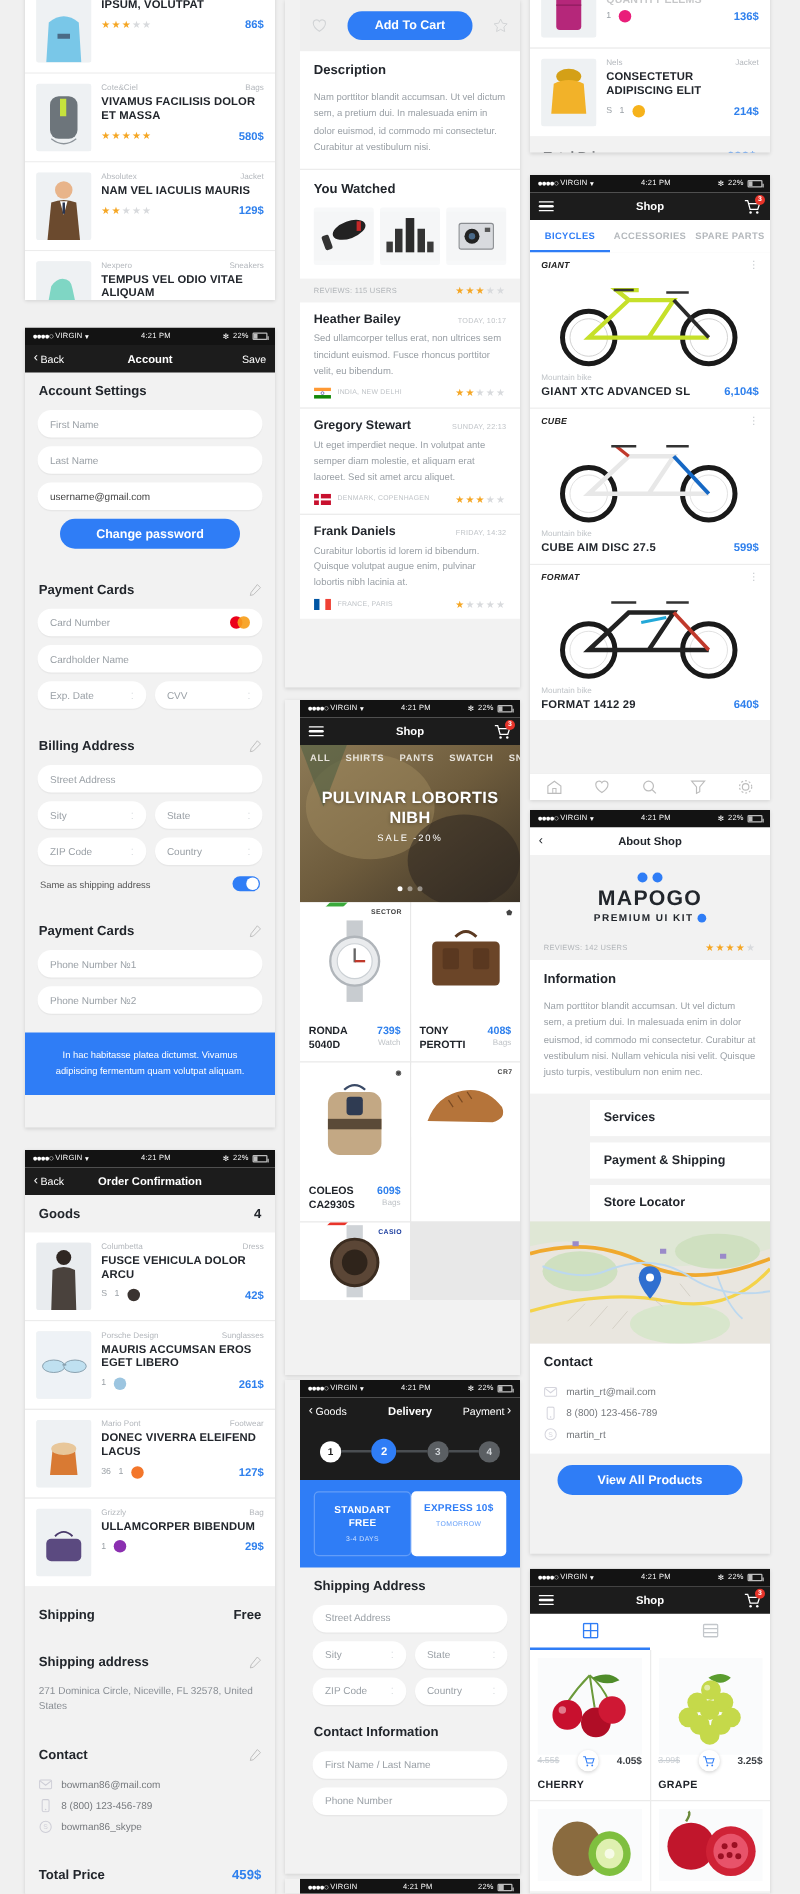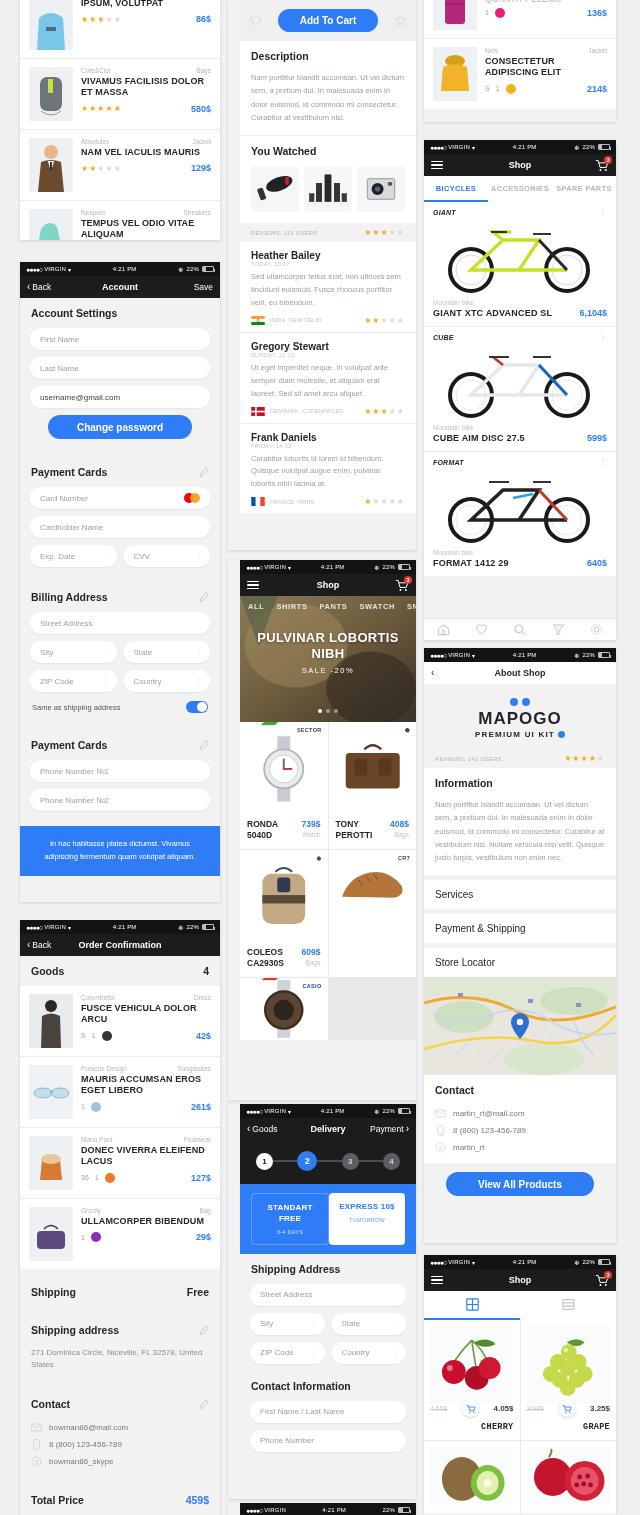--- a/index.html
+++ b/index.html
@@ -122,21 +122,21 @@
   .atc{background:#2f7df6;color:#fff;border-radius:13px;padding:6px 22px;font-size:10px;font-weight:bold;}
   .ico-out{width:13px;height:13px;opacity:.35;}
   .body-txt{font-size:7.6px;color:#9aa0a6;line-height:1.75;padding:0 11px 11px;}
   .watched{display:flex;gap:5px;padding:0 11px 11px;}
   .watched div{flex:1;height:46px;background:#f7f8f9;border-radius:2px;overflow:hidden;}
   .watched svg{width:100%;height:100%;}
   .revbar{display:flex;align-items:center;justify-content:space-between;padding:5px 11px;background:#f2f2f2;}
   .revbar .lbl{font-size:6px;font-weight:bold;color:#3b3f44;letter-spacing:.2px;}
   .revbar .lbl span{font-weight:normal;color:#b0b4b8;}
   .review{padding:8px 11px 7px;background:#fff;}
-  .rhead{display:flex;align-items:baseline;justify-content:space-between;flex-direction:column;}
+  .rhead{display:flex;align-items:baseline;justify-content:space-between;}
   .rname{font-size:10px;font-weight:bold;color:#22262c;}
   .rdate{font-size:5.8px;color:#c0c4c8;letter-spacing:.2px;}
   .rtxt{font-size:7.6px;color:#9aa0a6;line-height:1.7;margin:4px 0 6px;}
   .rfoot{display:flex;align-items:center;justify-content:space-between;}
   .rloc{display:flex;align-items:center;gap:5px;font-size:5.5px;color:#bfc3c7;letter-spacing:.2px;}
   .flag{width:14px;height:9px;display:block;}
 
   
   .tabs-over{
     position:absolute;top:0;left:0;right:0;display:flex;gap:12px;
@@ -207,39 +207,39 @@
   }
   .toolbar svg{width:13px;height:13px;opacity:.32;}
 
   
   .logo-wrap{text-align:center;padding:14px 0 10px;background:#f2f2f2;}
   .logo-dots{display:flex;justify-content:center;gap:4px;margin-bottom:3px;}
   .logo-dots i{width:8px;height:8px;border-radius:50%;background:#2f7df6;}
   .logo-name{font-size:17px;font-weight:bold;color:#22262c;letter-spacing:1px;}
   .logo-sub{font-size:8px;font-weight:bold;color:#22262c;letter-spacing:1.2px;margin-top:1px;}
   .logo-sub i{display:inline-block;width:7px;height:7px;border-radius:50%;background:#2f7df6;vertical-align:-1px;margin-left:3px;}
-  .plain-h{padding:9px 11px;font-size:10px;font-weight:normal;color:#22262c;background:#fff;}
+  .plain-h{padding:9px 11px;font-size:10px;font-weight:bold;color:#22262c;background:#fff;margin-left:48px;}
   .mapbox{height:98px;position:relative;overflow:hidden;}
   .mapbox svg{width:100%;height:100%;display:block;}
 
   
   .vtabs{display:flex;background:#fff;}
   .vtab{flex:1;display:flex;align-items:center;justify-content:center;padding:7px 0;border-bottom:2px solid transparent;}
   .vtab.on{border-bottom-color:#2f7df6;}
   .vtab svg{width:13px;height:13px;}
   .fgrid{display:flex;flex-wrap:wrap;gap:1px;background:#ebebeb;}
   .fcell{width:calc(50% - .5px);background:#fff;padding:6px 6px 8px;}
   .fimg{height:78px;}
   .fimg svg{width:100%;height:100%;}
   .fprices{display:flex;align-items:center;justify-content:space-between;margin-top:-4px;}
   .oldp{font-size:7px;color:#c9ced3;text-decoration:line-through;}
   .newp{font-size:8px;font-weight:bold;color:#3d4146;}
   .cartbtn{width:17px;height:17px;border-radius:50%;background:#fff;box-shadow:0 1px 3px rgba(0,0,0,.18);display:flex;align-items:center;justify-content:center;}
   .cartbtn svg{width:10px;height:10px;}
-  .fname{text-align:right;font-size:8.5px;font-weight:bold;color:#22262c;margin-top:5px;letter-spacing:.3px;font-family:Liberation Mono, monospace;}
+  .fname{text-align:left;font-size:8.5px;font-weight:bold;color:#22262c;margin-top:5px;letter-spacing:.3px;}
 </style>
 </head>
 <body>
 
 <div class="board">
 
   <div class="screen col-l" style="top:-12px;height:252px;">
     <div class="sec">
 
       <div class="prow">

